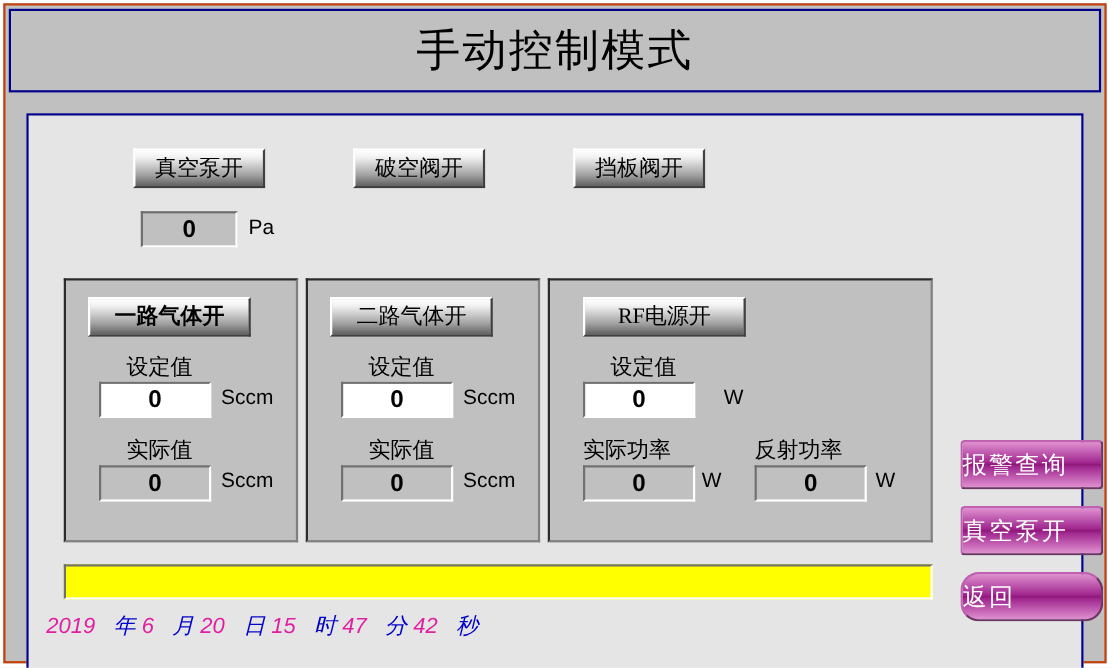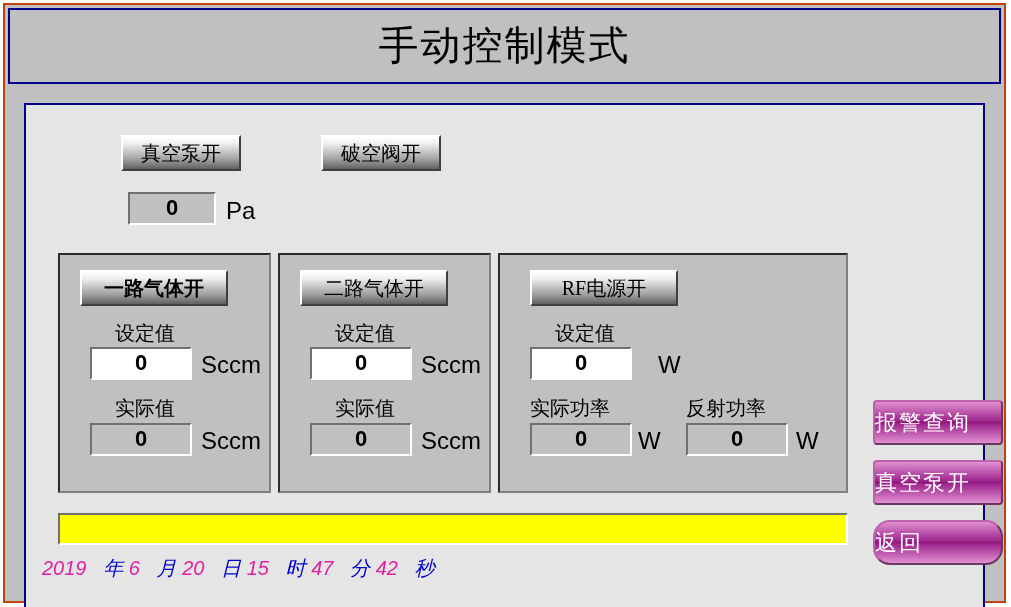--- a/index.html
+++ b/index.html
@@ -66,21 +66,21 @@
       text-align: center;
       line-height: 28px;
       font-family: Arial, sans-serif;
     }
     .val-box.readonly {
       background: #c0c0c0;
     }
 
     .unit-label {
       position: absolute;
-      font-size: 24px;
+      font-size: 19px;
       font-family: Arial, sans-serif;
     }
     .label-cn {
       position: absolute;
       font-size: 20px;
     }
 
     .sub-panel {
       position: absolute;
       border: 2px inset #808080;
@@ -124,20 +124,21 @@
 </head>
 <body>
 
 <div class="outer">
   <div class="title-bar">手动控制模式</div>
 
   <div class="main-panel">
 
     <button class="btn3d" style="left:95px; top:30px; width:120px;">真空泵开</button>
     <button class="btn3d" style="left:295px; top:30px; width:120px;">破空阀开</button>
+    <button class="btn3d" style="left:495px; top:30px; width:120px;">挡板阀开</button>
 
     <div class="val-box readonly" style="left:102px; top:87px; width:88px;">0</div>
     <div class="unit-label" style="left:200px; top:92px;">Pa</div>
 
     <div class="sub-panel" style="left:32px; top:148px; width:213px; height:240px;">
       <button class="btn3d" style="left:20px; top:15px; width:148px;font-weight:bold;">一路气体开</button>
       <div class="label-cn" style="left:55px; top:65px;">设定值</div>
       <div class="val-box" style="left:30px; top:92px; width:102px;">0</div>
       <div class="unit-label" style="left:141px; top:96px;">Sccm</div>
       <div class="label-cn" style="left:55px; top:140px;">实际值</div>

